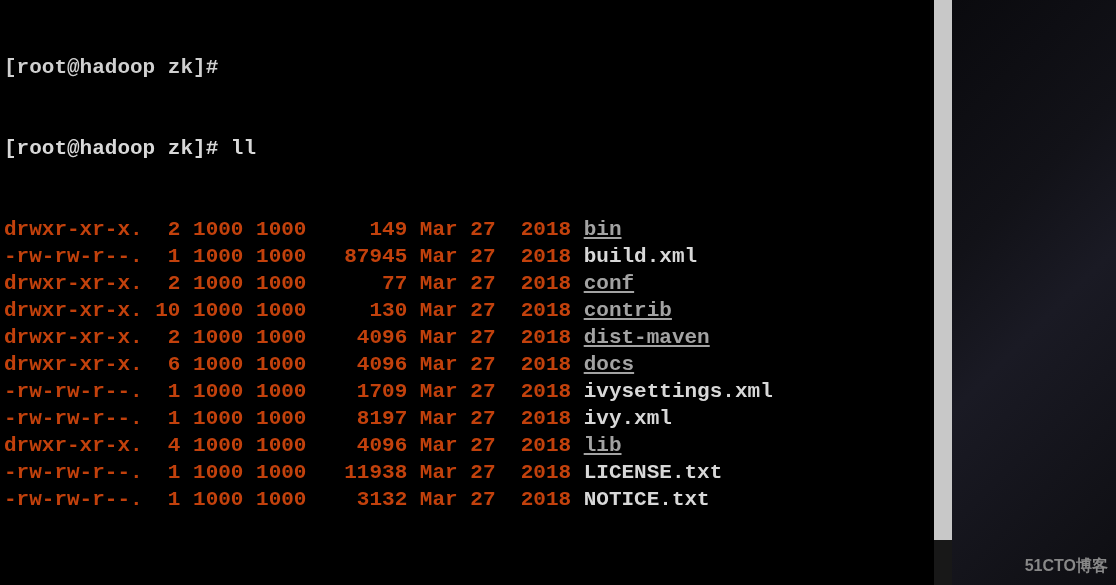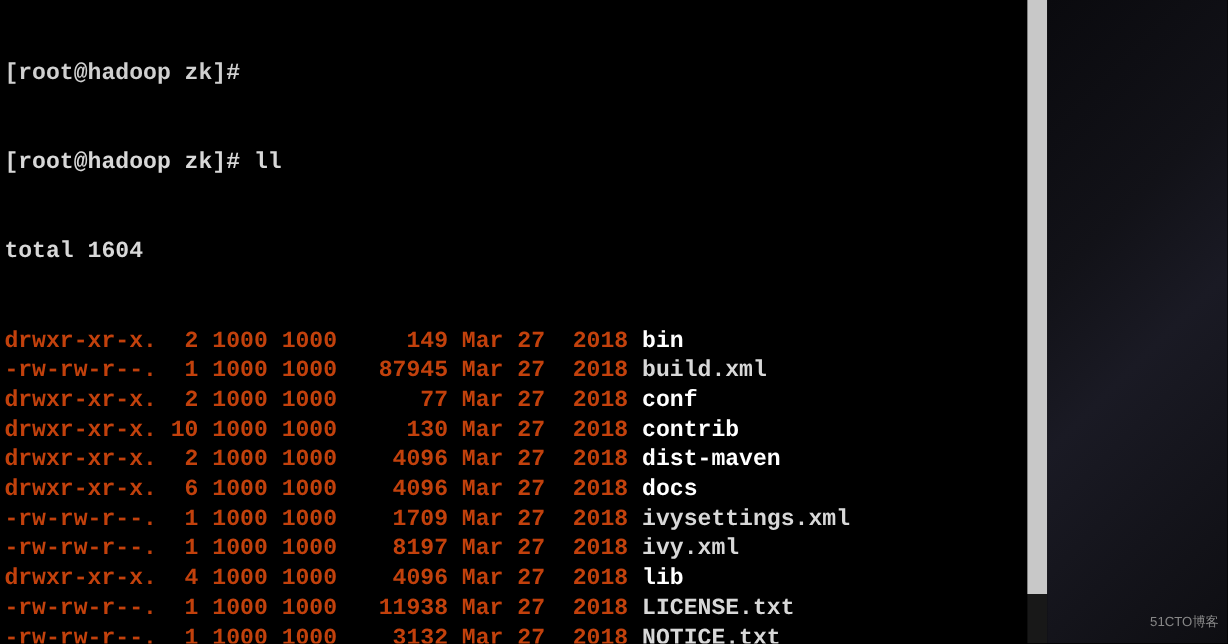--- a/index.html
+++ b/index.html
@@ -14,21 +14,21 @@
       overflow: hidden;
       color: #d0d0d0;
       font-weight: bold;
     }
     .terminal {
       padding: 0 4px;
       white-space: pre;
       position: relative;
     }
     .yellow { color: #c2410c; }
-    .blue { color: #ffffff; }
+    .blue { color: #a3a3a3; text-decoration: underline; }
     .white { color: #d8d8d8; }
     .scrollbar {
       position: absolute;
       right: 164px;
       top: 0;
       width: 18px;
       height: 585px;
       background: #181818;
     }
     .scrollthumb {
@@ -36,42 +36,41 @@
       top: 0;
       width: 18px;
       height: 540px;
       background: #c8c8c8;
     }
     .watermark {
       position: absolute;
       right: 8px;
       bottom: 6px;
       color: #888;
-      font-size: 12px;
+      font-size: 16px;
       font-family: sans-serif;
-      font-weight: normal;
+      font-weight: bold;
     }
     .line { display: block; }
     .desktop {
       position: absolute;
       top: 0;
       left: 952px;
       width: 164px;
       height: 585px;
       background: linear-gradient(135deg, #0a0a0e 0%, #121218 35%, #1a1a24 55%, #0e0e12 100%);
     }
     .prompt-cut { color: #d0d0d0; }
   </style>
 </head>
 <body>
 
 <div class="terminal">
   <span class="line prompt-cut">[root@hadoop zk]#</span>
   <span class="line"><span class="white">[root@hadoop zk]# </span><span class="white">ll</span></span>
-  <span class="line white">total 1604</span>
   <div id="rows"><span class="line"><span class="yellow">drwxr-xr-x.  2 1000 1000     149 Mar 27  2018 </span><span class="blue">bin</span></span><span class="line"><span class="yellow">-rw-rw-r--.  1 1000 1000   87945 Mar 27  2018 </span><span class="white">build.xml</span></span><span class="line"><span class="yellow">drwxr-xr-x.  2 1000 1000      77 Mar 27  2018 </span><span class="blue">conf</span></span><span class="line"><span class="yellow">drwxr-xr-x. 10 1000 1000     130 Mar 27  2018 </span><span class="blue">contrib</span></span><span class="line"><span class="yellow">drwxr-xr-x.  2 1000 1000    4096 Mar 27  2018 </span><span class="blue">dist-maven</span></span><span class="line"><span class="yellow">drwxr-xr-x.  6 1000 1000    4096 Mar 27  2018 </span><span class="blue">docs</span></span><span class="line"><span class="yellow">-rw-rw-r--.  1 1000 1000    1709 Mar 27  2018 </span><span class="white">ivysettings.xml</span></span><span class="line"><span class="yellow">-rw-rw-r--.  1 1000 1000    8197 Mar 27  2018 </span><span class="white">ivy.xml</span></span><span class="line"><span class="yellow">drwxr-xr-x.  4 1000 1000    4096 Mar 27  2018 </span><span class="blue">lib</span></span><span class="line"><span class="yellow">-rw-rw-r--.  1 1000 1000   11938 Mar 27  2018 </span><span class="white">LICENSE.txt</span></span><span class="line"><span class="yellow">-rw-rw-r--.  1 1000 1000    3132 Mar 27  2018 </span><span class="white">NOTICE.txt</span></span></div>
 </div>
 
 <div class="scrollbar">
   <div class="scrollthumb"></div>
 </div>
 
 <div class="desktop"></div>
 
 <div class="watermark">51CTO博客</div>

